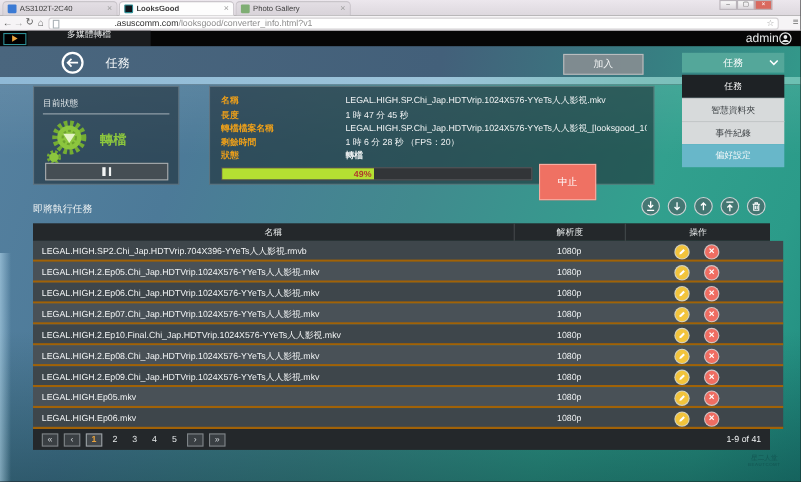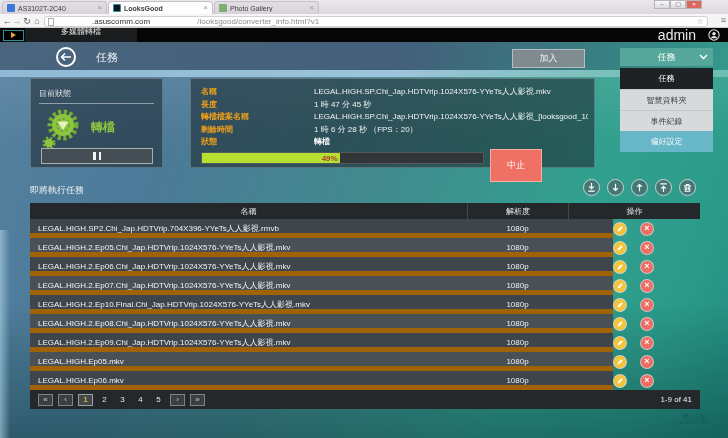--- a/index.html
+++ b/index.html
@@ -21,35 +21,35 @@
   .winbtn { width:16px; height:9px; border:1px solid #b9b4ba; background:linear-gradient(#fafafa,#dcd8dd);
     font-size:6px; line-height:7px; text-align:center; color:#555; }
   .winbtn.close { background:#d9695f; color:#fff; }
   .urlrow { position:absolute; left:0; top:14px; width:728px; height:14px; background:#f6f4f6;
     border-bottom:1px solid #cfcbcf; display:flex; align-items:center; }
   .navic { font-size:9px; color:#5a5a5a; width:10px; text-align:center; }
   .navic.fwd { color:#a5a5a5; }
   .omnibox { position:absolute; left:44px; top:2px; width:664px; height:11px; background:#fff;
     border:1px solid #d4d1d4; border-radius:3px; display:flex; align-items:center; font-size:8px; }
   .doc-ic { width:6px; height:8px; border:1px solid #aab2b6; margin:0 2px 0 3px; background:#fff; }
-  .url-prefix { color:#2f2f2f; margin-left:36px;text-align:right; }
-  .url-path { color:#8d8d8d;margin-left:47px; }
+  .url-prefix { color:#2f2f2f; margin-left:48px;text-align:right; }
+  .url-path { color:#8d8d8d; }
   .omni-star { position:absolute; right:3px; color:#9a9a9a; font-size:8px; }
   .menu-ic { position:absolute; right:2px; color:#6a6a6a; font-size:9px; top:1px; }
 
   
   .appbar { position:absolute; left:0; top:28px; width:728px; height:14px; background:#060606; }
   .applogo { position:absolute; left:3px; top:1.5px; width:21px; height:11px; background:#000;
     border:1px solid #2e8f96; display:flex; align-items:center; justify-content:center; }
   .playtri { width:0; height:0; border-left:5px solid #e8a33d; border-top:3.5px solid transparent;
     border-bottom:3.5px solid transparent; }
   .appmenu { position:absolute; left:25px; top:0; width:112px; height:14px; background:#1a1c1e;
     display:flex; align-items:center; justify-content:center; gap:8px; color:#e9ebeb; font-size:8px;flex-direction:column; }
-  .adminbox { position:absolute; right:8px; top:0; height:14px; display:flex; align-items:center; gap:12px;
-    color:#e9ebeb; font-size:14px; }
+  .adminbox { position:absolute; right:8px; top:0; height:14px; display:flex; align-items:center; gap:0;
+    color:#e9ebeb; font-size:11px; }
 
   
   .pagehead { position:absolute; left:0; top:42px; width:728px; height:28px;
     background:linear-gradient(100deg,#4a667e 0%,#43607a 55%,#377f82 82%,#33988a 100%); }
   .backbtn { position:absolute; left:56px; top:47px; width:20px; height:20px; border:2px solid #fff;
     border-radius:50%; display:flex; align-items:center; justify-content:center; }
   .ptitle { position:absolute; left:96px; top:50px; font-size:11px; color:#f2f5f6; }
   .addbtn { position:absolute; left:512px; top:49px; width:73px; height:19px;
     background:rgba(134,141,145,.92); border:1px solid #b9bdbf; color:#f2f4f4; font-size:9px;
     display:flex; align-items:center; justify-content:center; }
@@ -104,21 +104,21 @@
   .q-title { position:absolute; left:30px; top:184px; font-size:9px; color:#eef2f3; }
   .q-toolbar { position:absolute; left:583px; top:179px; display:flex; gap:7px; }
   .circbtn { width:17px; height:17px; border-radius:50%; background:rgba(84,94,99,.6);
     border:1.5px solid #ccd3d5; display:flex; align-items:center; justify-content:center; }
   .thead { position:absolute; left:30px; top:203px; width:670px; height:16px; background:#24282b;
     color:#e8ebec; font-size:8px; }
   .th { position:absolute; top:0; height:16px; display:flex; align-items:center; justify-content:center; }
   .th1 { left:0; width:437px; }
   .th2 { left:437px; width:101px; border-left:1px solid #42474a; }
   .th3 { left:538px; width:132px; border-left:1px solid #42474a; }
-  .trow { position:absolute; left:30px; width:583px; height:19px; border-bottom:5px solid #a16207; }
+  .trow { position:absolute; left:30px; width:682px; height:19px; border-bottom:2px solid #a16207; }
   .trow.odd  { background:#3e464b; }
   .trow.even { background:#495157; }
   .tname { position:absolute; left:8px; top:0; width:424px; height:19px; line-height:19px;
     font-size:8px; color:#f2f4f5; white-space:nowrap; overflow:hidden; }
   .tres { position:absolute; left:437px; width:101px; top:0; height:19px; line-height:19px;
     text-align:center; font-size:8px; color:#eef1f2; }
   .opbtn { position:absolute; top:2.5px; width:14px; height:14px; border-radius:50%;
     border:1.5px solid rgba(205,210,213,.85); display:flex; align-items:center; justify-content:center; }
   .op-edit { left:583px; background:#f2c43c; }
   .op-del  { left:610px; background:#ef6d62; color:#fff; font-size:9px; font-weight:bold; line-height:1; }

